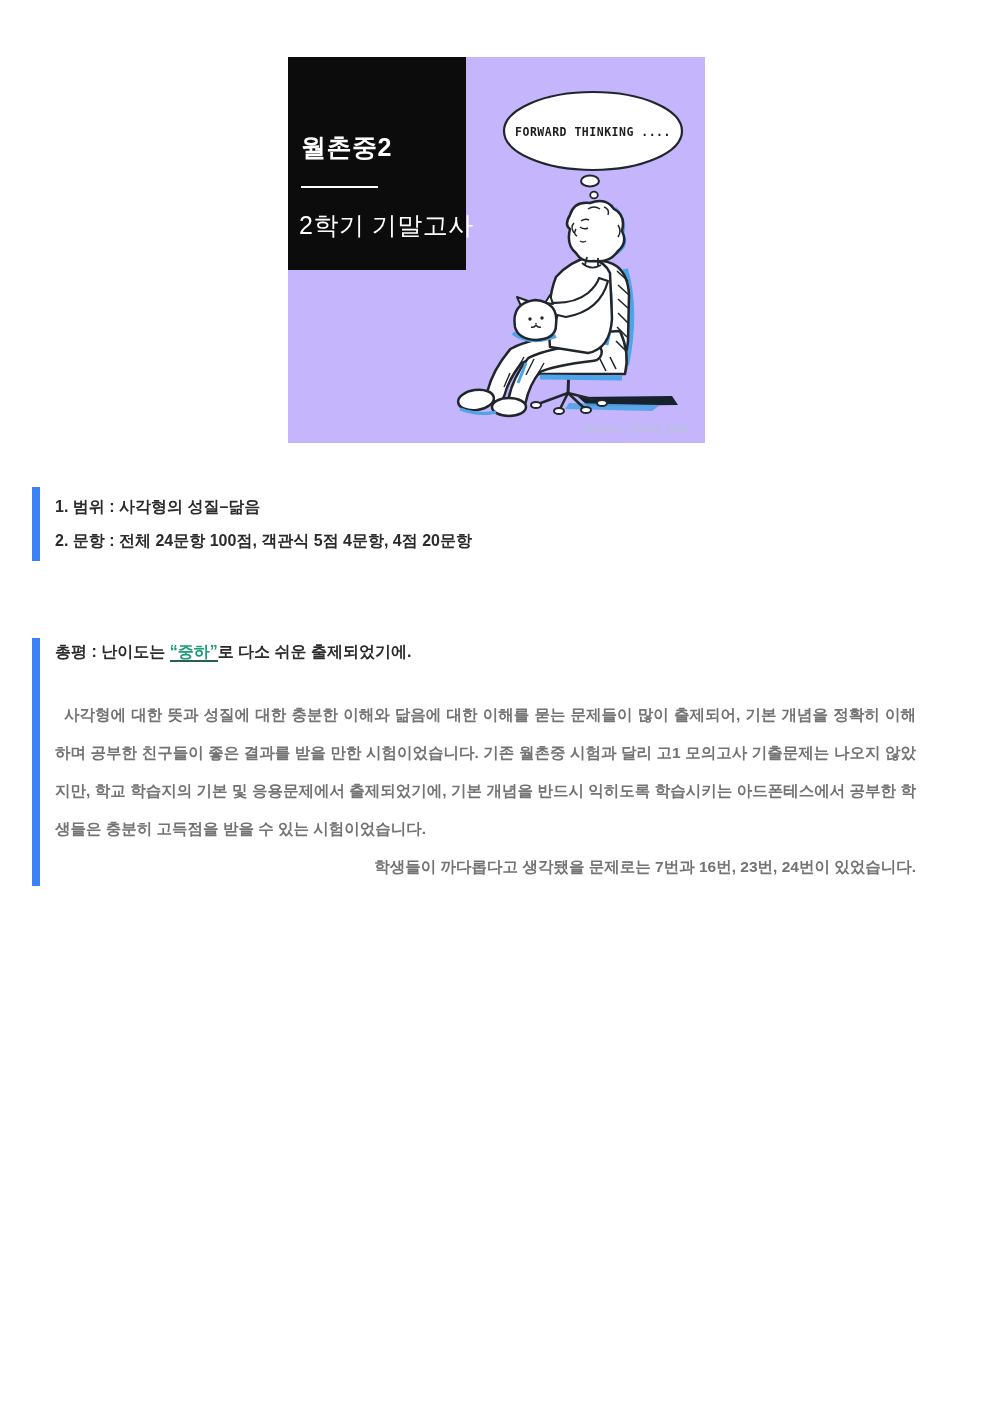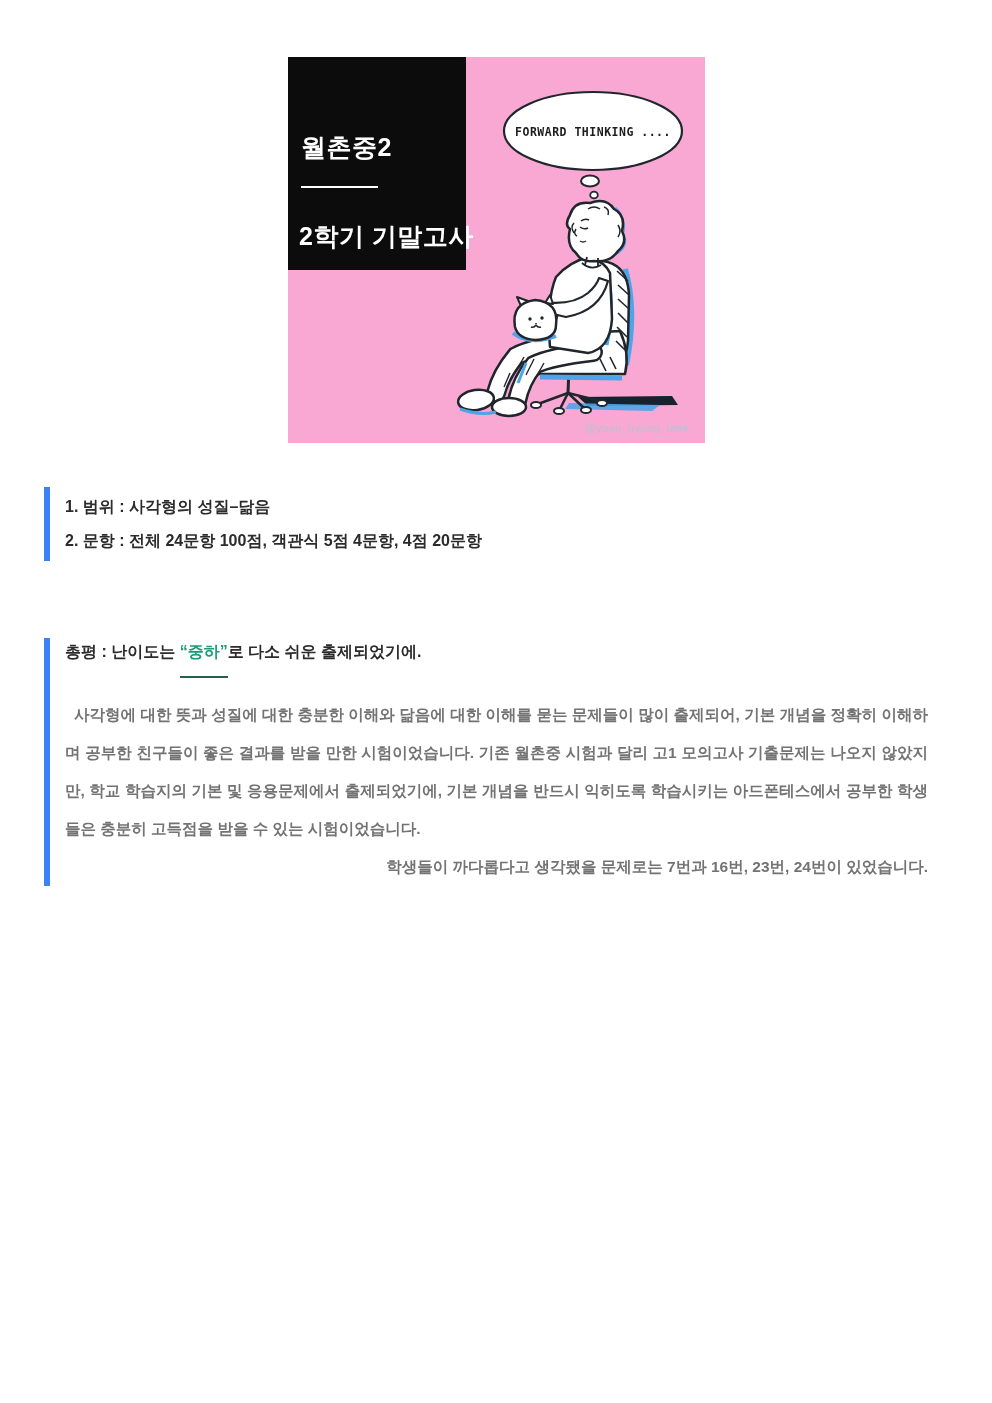--- a/index.html
+++ b/index.html
@@ -6,53 +6,53 @@
   html, body { background: #ffffff; }
   body {
     width: 992px; height: 1403px; position: relative; overflow: hidden;
     font-family: "Liberation Sans", sans-serif;
     color: #2b2b2b;
   }
 
   
   .banner {
     position: absolute; left: 288px; top: 57px;
-    width: 417px; height: 386px; background: #f9a8d4;
+    width: 417px; height: 386px; background: #c4b5fd;
   }
   .title-box {
     position: absolute; left: 0; top: 0; width: 178px; height: 213px;
     background: #0c0c0c; color: #ffffff; z-index: 2;
   }
   .title-line1 {
     position: absolute; left: 13px; top: 74px;
     font-size: 25px; font-weight: bold; letter-spacing: 0.5px;
   }
   .title-divider {
     position: absolute; left: 13px; top: 129px; width: 77px; height: 2px;
     background: #ffffff;
   }
   .title-line2 {
-    position: absolute; left: 11px; top: 163px;
-    font-size: 25px; font-weight: bold; letter-spacing: 0.5px; white-space: nowrap;
+    position: absolute; left: 11px; top: 152px;
+    font-size: 25px; font-weight: normal; letter-spacing: 0.5px; white-space: nowrap;
   }
   .illu { position: absolute; left: 0; top: 0; z-index: 1; }
 
   
   .bar-section {
-    position: absolute; left: 44px; width: 884px;
-    border-left: 6px solid #3b82f6; padding-left: 15px;
+    position: absolute; left: 32px; width: 884px;
+    border-left: 8px solid #3b82f6; padding-left: 15px;
   }
   .section-info { top: 487px; padding-top: 3px; padding-bottom: 3px; }
   .info-item {
     font-size: 16px; font-weight: 600; line-height: 34px; white-space: nowrap;
   }
   .section-review { top: 638px; }
   .summary { font-size: 16px; font-weight: 600; line-height: 28px; margin-bottom: 30px; }
   .summary-hl {
-    font-weight: 600; border-bottom: 2px solid #27604e; padding-bottom: 16px;
+    font-weight: 600; border-bottom: 2px solid #27604e; padding-bottom: 0;
   }
   .para {
     font-size: 15.5px; font-weight: 600; line-height: 38px;
     text-align: justify; color: #737373;
   }
   .para-indent { text-indent: 9px; }
   .para-intro { text-align: right; }
 </style>
 </head>
 <body>

